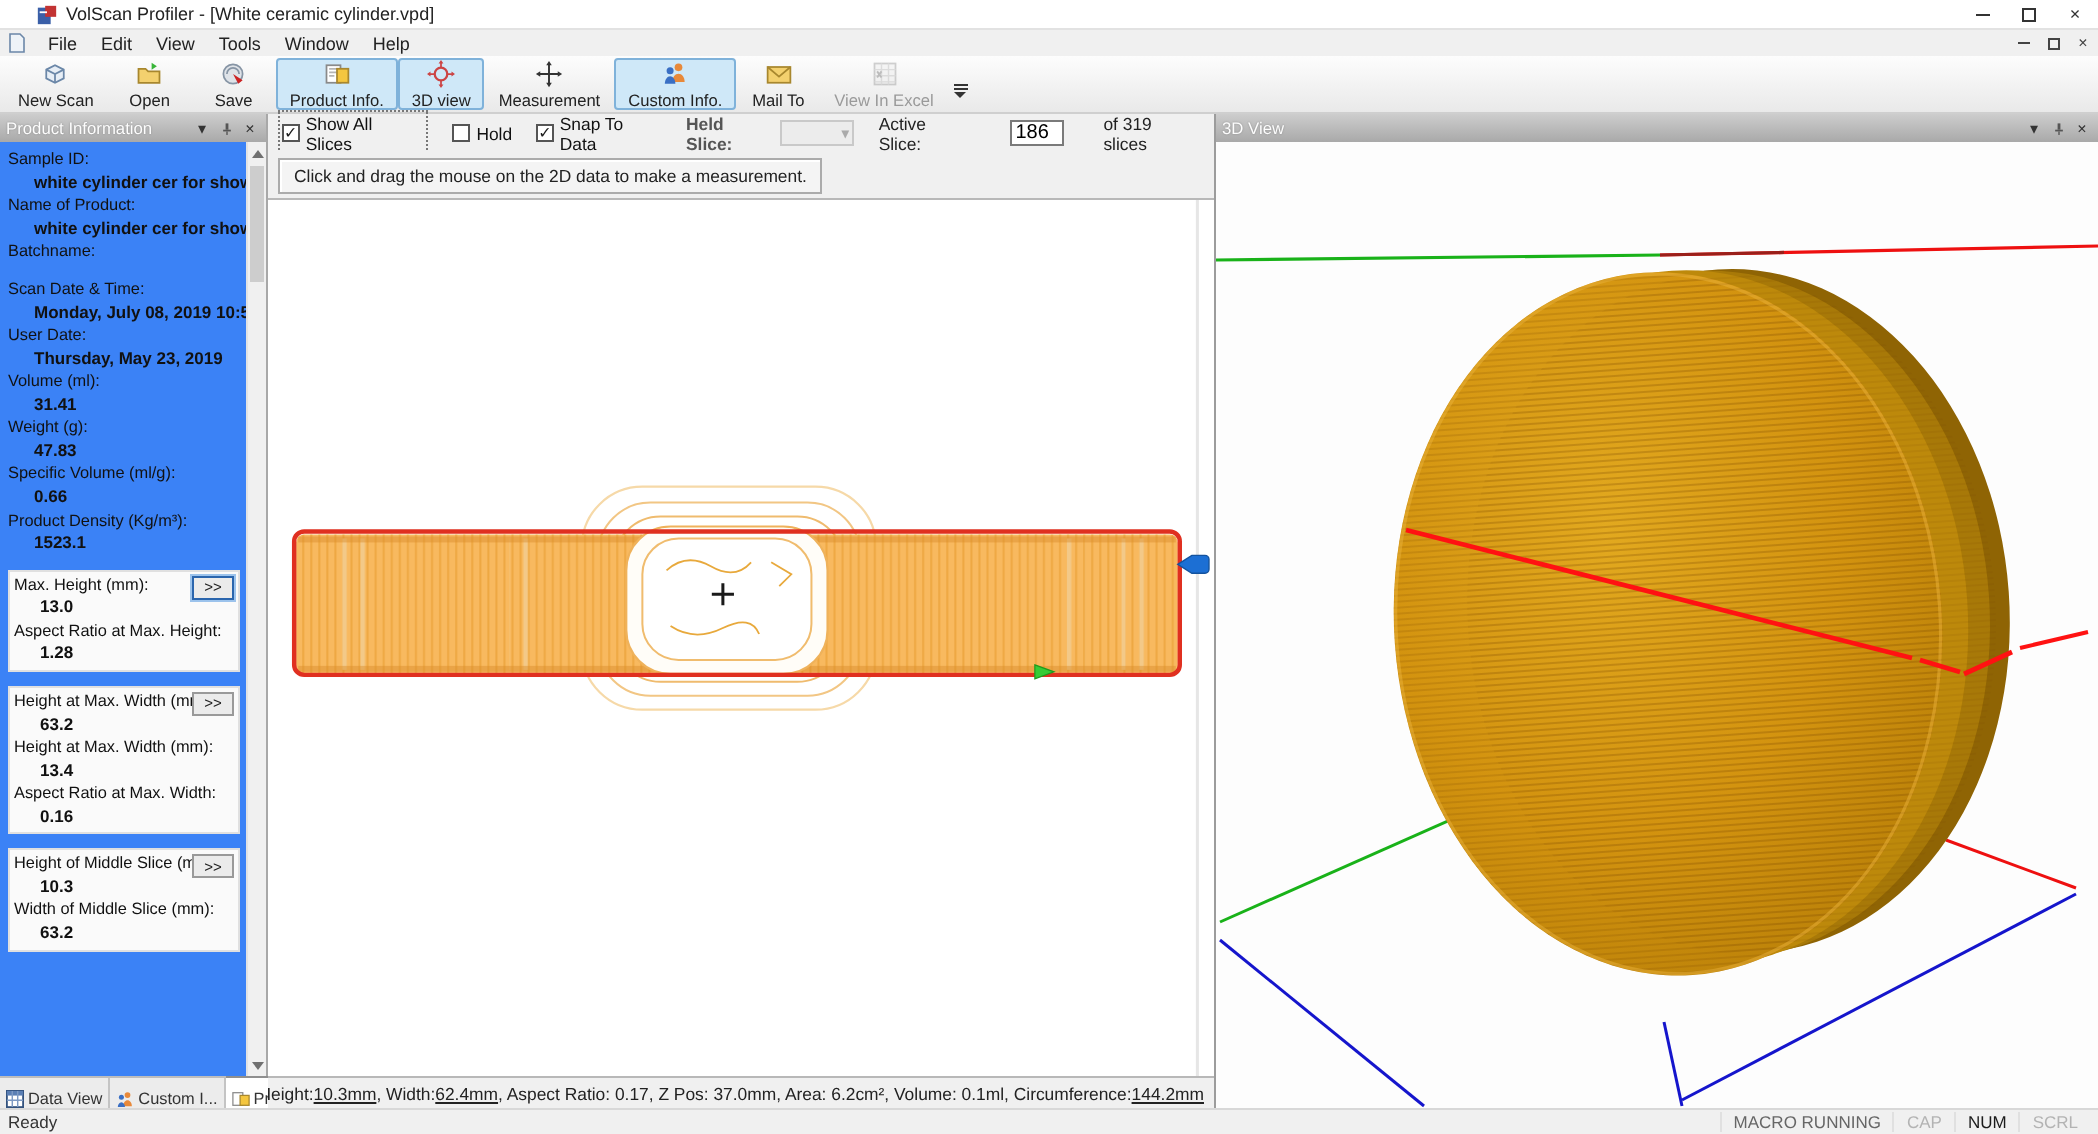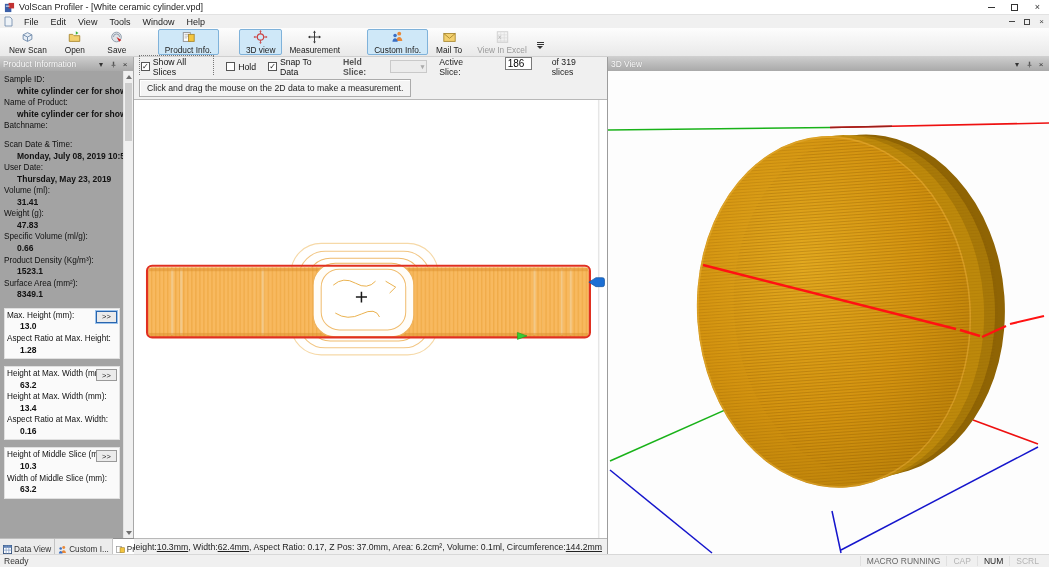--- a/index.html
+++ b/index.html
@@ -1,59 +1,59 @@
 <!DOCTYPE html>
 <html><head>
 <meta charset="utf-8">
 <style>
   * { margin:0; padding:0; box-sizing:border-box; }
   html,body { width:1049px; height:567px; overflow:hidden; }
   body { font-family:"Liberation Sans", sans-serif; font-size:10px; background:#e8e8e8; color:#111; }
   .app { position:relative; width:1049px; height:567px; background:#f0f0f0; display:flex; flex-direction:column; }
 
   
-  .titlebar { height:15px; background:#ffffff; display:flex; align-items:center; padding-left:4px; border-bottom:1px solid #e2e2e2; }
+  .titlebar { height:15px; background:#ffffff; display:flex; align-items:center; padding-left:18px; border-bottom:1px solid #e2e2e2; }
   .titlebar .app-ico { width:11px; height:11px; margin-right:4px; }
   .titlebar .title-text { font-size:9px; color:#222; }
   .win-btns { margin-left:auto; display:flex; height:100%; }
   .win-btn { width:23px; height:100%; display:flex; align-items:center; justify-content:center; color:#333; font-size:9px; }
   .glyph-min { width:7px; border-bottom:1px solid #333; height:1px; }
   .glyph-rest { width:7px; height:7px; border:1px solid #333; }
 
   
   .menubar { height:13px; background:#f0f0f0; display:flex; align-items:center; font-size:9px; padding-left:2px; }
   .mdi-ico { width:9px; height:11px; margin:0 5px 0 2px; }
   .menu-item { padding:0 6px; color:#222; }
   .mdi-btns { margin-left:auto; display:flex; }
   .mdi-btn { width:15px; height:12px; display:flex; align-items:center; justify-content:center; color:#444; font-size:8px; }
   .glyph-min-s { width:6px; border-bottom:1px solid #444; height:1px; }
   .glyph-rest-s { width:6px; height:6px; border:1px solid #444; }
 
   
   .toolbar { height:29px; background:linear-gradient(#fdfdfd,#e9e9e9); border-bottom:1px solid #cfcfcf; display:flex; align-items:stretch; padding:1px 2px; }
   .tb-btn { display:flex; flex-direction:column; align-items:center; justify-content:center; min-width:42px; padding:0 6px; border:1px solid transparent; border-radius:2px; color:#222; }
   .tb-btn .tb-label { font-size:8.3px; margin-top:1px; white-space:nowrap; }
-  .tb-btn.active { background:#cfe8f8; border-color:#7fb2da;margin-left:20px; }
+  .tb-btn.active { background:#cfe8f8; border-color:#7fb2da; }
   .tb-btn.disabled { color:#9a9a9a; }
   .tb-btn.disabled svg { opacity:.45; filter:grayscale(1); }
   .tb-ico { height:14px; display:flex; align-items:center; }
   .tb-ico svg { width:15px; height:14px; }
   .tb-overflow { width:13px; display:flex; flex-direction:column; align-items:center; justify-content:flex-end; padding-bottom:3px; color:#333; }
   .tb-overflow .bars { width:7px; border-top:1px solid #333; border-bottom:1px solid #333; height:3px; margin-bottom:1px; }
   .tb-overflow .arr { width:0; height:0; border:3px solid transparent; border-top-color:#333; }
 
   
   .main { flex:1; display:flex; min-height:0; }
 
   
   .left-dock { width:134px; display:flex; flex-direction:column; border-right:1px solid #a8a8a8; background:#f5f5f5; }
   .panel-title { height:14px; background:linear-gradient(#cdcdcd,#a9a9a9); display:flex; align-items:center; padding:0 3px; font-size:8.4px; color:#fdfdfd; text-shadow:0 0 1px #888; }
   .panel-title .pt-btns { margin-left:auto; display:flex; gap:2px; }
   .pt-btn { width:10px; height:10px; display:flex; align-items:center; justify-content:center; color:#333; text-shadow:none; font-size:8px; }
-  .pi-scroll { flex:1; position:relative; overflow:hidden; padding:4px 13px 0 4px; background:#a3a3a3; }
+  .pi-scroll { flex:1; position:relative; overflow:hidden; padding:4px 13px 0 4px; background:#3b82f6; }
   .pi-label { font-size:8.2px; color:#111; line-height:1.3; white-space:nowrap; }
   .pi-value { font-size:8.5px; font-weight:bold; padding-left:13px; line-height:1.35; margin-bottom:1px; white-space:nowrap; }
   .pi-field.gap { margin-top:8px; }
   .pi-group { position:relative; border:1px solid #e0e0e0; background:#fafafa; margin:7px 0 0 0; padding:2px 2px 1px 2px; }
   .pi-more { position:absolute; top:2px; right:2px; width:21px; height:12px; font-size:7.5px; line-height:9px; border:1px solid #999; background:#ebebeb; color:#222; font-family:"Liberation Sans",sans-serif; }
   .pi-more.focus { border:1px solid #2a65ad; outline:1px solid #9cc3ec; }
   .vscroll { position:absolute; top:0; right:0; width:10px; bottom:0; background:#f0f0f0; border-left:1px solid #e3e3e3; display:flex; flex-direction:column; }
   .vs-arrow { height:10px; display:flex; align-items:center; justify-content:center; background:#f0f0f0; }
   .vs-up { width:0;height:0;border:3px solid transparent;border-bottom:4px solid #707070; margin-top:-2px;}
   .vs-dn { width:0;height:0;border:3px solid transparent;border-top:4px solid #707070; margin-bottom:-2px;}
@@ -65,21 +65,21 @@
   .ltab.active { background:#ffffff; border-top:1px solid #8f8f8f; margin-top:-1px; }
 
   
   .center { flex:1; display:flex; flex-direction:column; min-width:0; background:#f0f0f0; border-right:1px solid #9c9c9c; }
   .ctrl-row { height:19px; display:flex; align-items:center; padding:0 5px; gap:12px; font-size:8.7px; background:#f0f0f0; }
   .cb-item { display:flex; align-items:center; }
   .cb-item.focusbox { border:1px dotted #777; padding:1px 3px 1px 1px; }
   .cb { width:9px; height:9px; border:1px solid #555; background:#fff; display:inline-flex; align-items:center; justify-content:center; font-size:8px; line-height:1; color:#1a1a1a; margin-right:3px; }
   .held-group { margin-left:auto; display:flex; align-items:center; gap:4px; color:#555;font-weight:bold; }
   .mini-select { width:38px; height:13px; background:#ececec; border:1px solid #c9c9c9; display:flex; align-items:center; justify-content:flex-end; padding-right:2px; color:#aaa; font-size:7px; }
-  .active-group { display:flex; align-items:flex-start; gap:20px; color:#222; padding-right:4px; }
+  .active-group { display:flex; align-items:center; gap:20px; color:#222; padding-right:4px; }
   .slice-input { width:27px; height:13px; font-size:10px; border:1px solid #7a7a7a; padding:0 2px; font-family:"Liberation Sans",sans-serif; }
   .hint-row { padding:3px 5px 2px 5px; background:#f0f0f0; }
   .hint-box { display:inline-block; border:1px solid #ababab; background:#f4f4f4; padding:3px 7px; font-size:8.7px; color:#222; box-shadow:inset 1px 1px 0 #fff; }
   .canvas2d { flex:1; background:#fff; border-top:1px solid #b8b8b8; border-bottom:1px solid #b8b8b8; position:relative; min-height:0; }
   .canvas2d svg { position:absolute; inset:0; width:100%; height:100%; }
   .status2d { height:15px; background:#f0f0f0; display:flex; align-items:center; padding:0 5px; font-size:8.7px; color:#222; white-space:nowrap; overflow:hidden;justify-content:flex-end; }
   .status2d .u { text-decoration:underline; }
 
   
   .right-dock { width:441px; display:flex; flex-direction:column; }
@@ -286,24 +286,20 @@
           <div class="pi-value">47.83</div>
         </div>
         <div class="pi-field">
           <div class="pi-label">Specific Volume (ml/g):</div>
           <div class="pi-value">0.66</div>
         </div>
         <div class="pi-field">
           <div class="pi-label">Product Density (Kg/m³):</div>
           <div class="pi-value">1523.1</div>
         </div>
-        <div class="pi-field">
-          <div class="pi-label">Surface Area (mm²):</div>
-          <div class="pi-value">8349.1</div>
-        </div>
 
         <div class="pi-group">
           <button class="pi-more focus">&gt;&gt;</button>
           <div class="pi-field">
             <div class="pi-label">Max. Height (mm):</div>
             <div class="pi-value">13.0</div>
           </div>
           <div class="pi-field">
             <div class="pi-label">Aspect Ratio at Max. Height:</div>
             <div class="pi-value">1.28</div>

